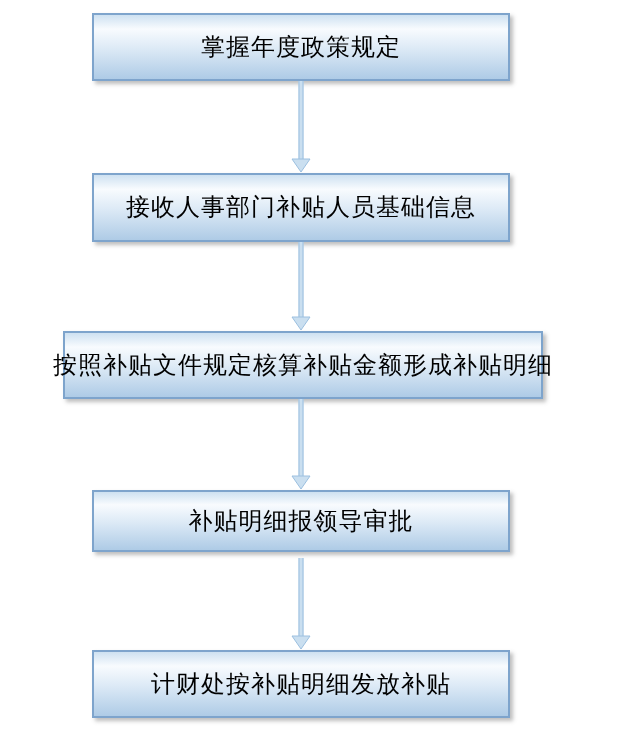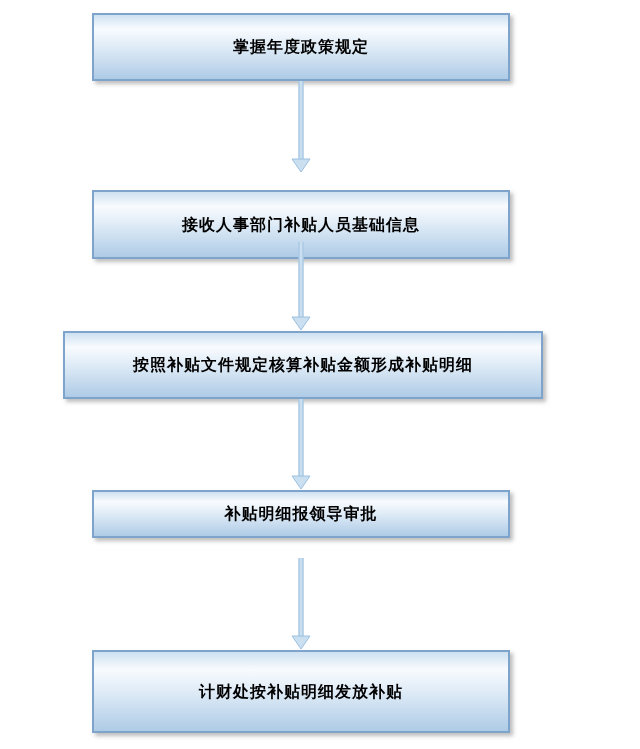--- a/index.html
+++ b/index.html
@@ -31,32 +31,31 @@
       var(--box-gradient-light) 22%,
       var(--box-gradient-mid) 52%,
       var(--box-gradient-bottom) 100%);
     box-shadow: 3px 3px 4px rgba(110,110,110,0.45);
     display: flex;
     align-items: center;
     justify-content: center;
     text-align: center;
   }
   .node-label {
-    font-size: 16px;
+    font-size: 24px;
     letter-spacing: 1px;
     color: var(--text-color);
     line-height: 1.2;
     white-space: nowrap;
-    font-weight: bold;
   }
   .node-1 { left: 92px; top: 13px;  width: 418px; height: 68px; }
-  .node-2 { left: 92px; top: 190px; width: 418px; height: 69px; }
+  .node-2 { left: 92px; top: 173px; width: 418px; height: 69px; }
   .node-3 { left: 63px; top: 331px; width: 480px; height: 68px; align-items: center; }
-  .node-4 { left: 92px; top: 490px; width: 418px; height: 48px; }
-  .node-5 { left: 92px; top: 650px; width: 418px; height: 83px; }
+  .node-4 { left: 92px; top: 490px; width: 418px; height: 62px; }
+  .node-5 { left: 92px; top: 650px; width: 418px; height: 68px; }
 
   .connector { position: absolute; width: 24px; }
   .connector-1 { left: 289px; top: 81px;  height: 92px; }
   .connector-2 { left: 289px; top: 242px; height: 89px; }
   .connector-3 { left: 289px; top: 399px; height: 91px; }
   .connector-4 { left: 289px; top: 558px; height: 92px; }
   .connector-line {
     position: absolute;
     left: 50%;
     transform: translateX(-50%);

